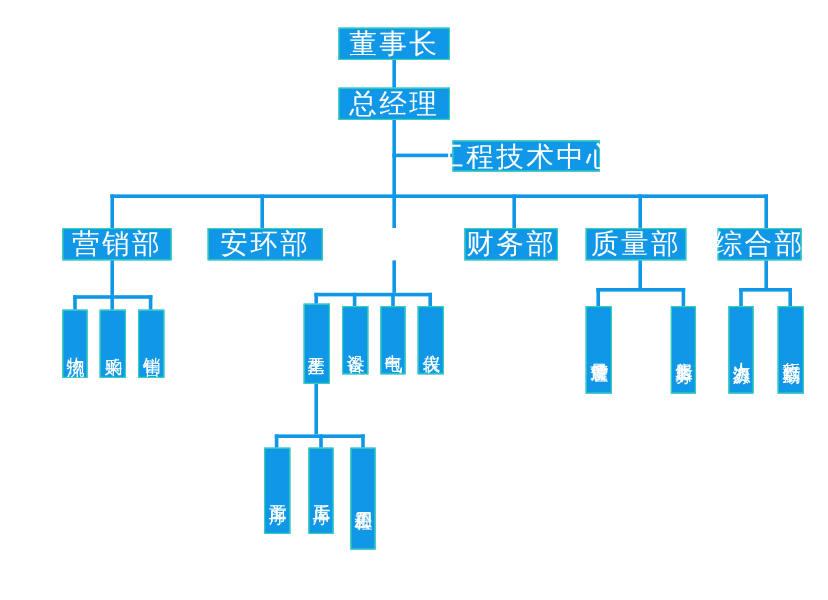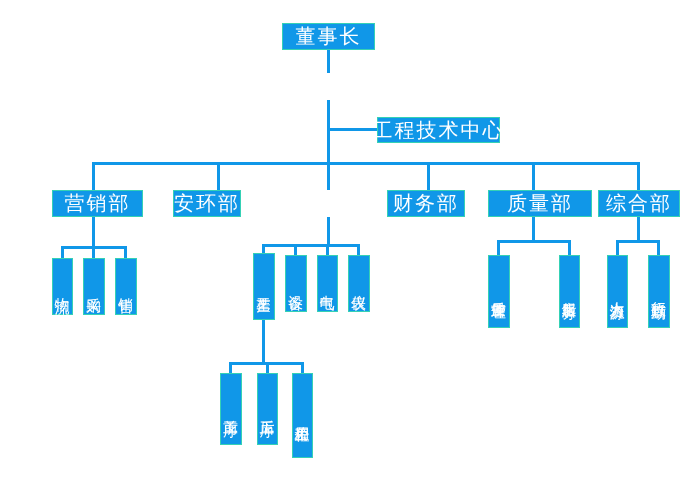--- a/index.html
+++ b/index.html
@@ -18,21 +18,21 @@
     font-family:"Liberation Sans", sans-serif;
   }
   .box{
     position:absolute;
     background:var(--box-fill);
     border:1px solid var(--box-border);
     color:var(--text);
     display:flex;
     align-items:center;
     justify-content:center;
-    font-size:20px;
+    font-size:23px;
     letter-spacing:2px;
     box-sizing:border-box;
     white-space:nowrap;
   }
   .box.v{
     writing-mode:vertical-rl;
     text-orientation:upright;
     font-size:15px;
     letter-spacing:1px;
     line-height:1;
@@ -81,27 +81,28 @@
   <div class="line" style="left:497px;top:240px;width:74px;height:3px"></div>
   <div class="line" style="left:497px;top:240px;width:3px;height:15px"></div>
   <div class="line" style="left:568px;top:240px;width:3px;height:15px"></div>
 
   <div class="line" style="left:637px;top:217px;width:3px;height:23px"></div>
   <div class="line" style="left:616px;top:240px;width:44px;height:3px"></div>
   <div class="line" style="left:616px;top:240px;width:3px;height:15px"></div>
   <div class="line" style="left:657px;top:240px;width:3px;height:15px"></div>
 
   <div class="box" style="left:282px;top:23px;width:93px;height:27px">董事长</div>
+  <div class="box" style="left:282px;top:73px;width:93px;height:27px">总经理</div>
   <div class="box" style="left:377px;top:117px;width:123px;height:26px">工程技术中心</div>
 
   <div class="box" style="left:52px;top:190px;width:91px;height:27px">营销部</div>
-  <div class="box" style="left:173px;top:190px;width:68px;height:27px">安环部</div>
+  <div class="box" style="left:173px;top:190px;width:96px;height:27px">安环部</div>
   <div class="box" style="left:387px;top:190px;width:78px;height:27px">财务部</div>
-  <div class="box" style="left:488px;top:190px;width:104px;height:27px">质量部</div>
-  <div class="box" style="left:598px;top:190px;width:82px;height:27px">综合部</div>
+  <div class="box" style="left:488px;top:190px;width:84px;height:27px">质量部</div>
+  <div class="box" style="left:598px;top:190px;width:70px;height:27px">综合部</div>
 
   <div class="box v" style="left:52px;top:258px;width:21px;height:57px">物流</div>
   <div class="box v" style="left:83px;top:258px;width:22px;height:57px">采购</div>
   <div class="box v" style="left:115px;top:258px;width:22px;height:57px">销售</div>
 
   <div class="box v tight" style="left:253px;top:253px;width:22px;height:67px">生产工艺</div>
   <div class="box v" style="left:285px;top:255px;width:22px;height:57px">设备</div>
   <div class="box v" style="left:317px;top:255px;width:21px;height:57px">电气</div>
   <div class="box v" style="left:348px;top:255px;width:22px;height:57px">仪表</div>
 

